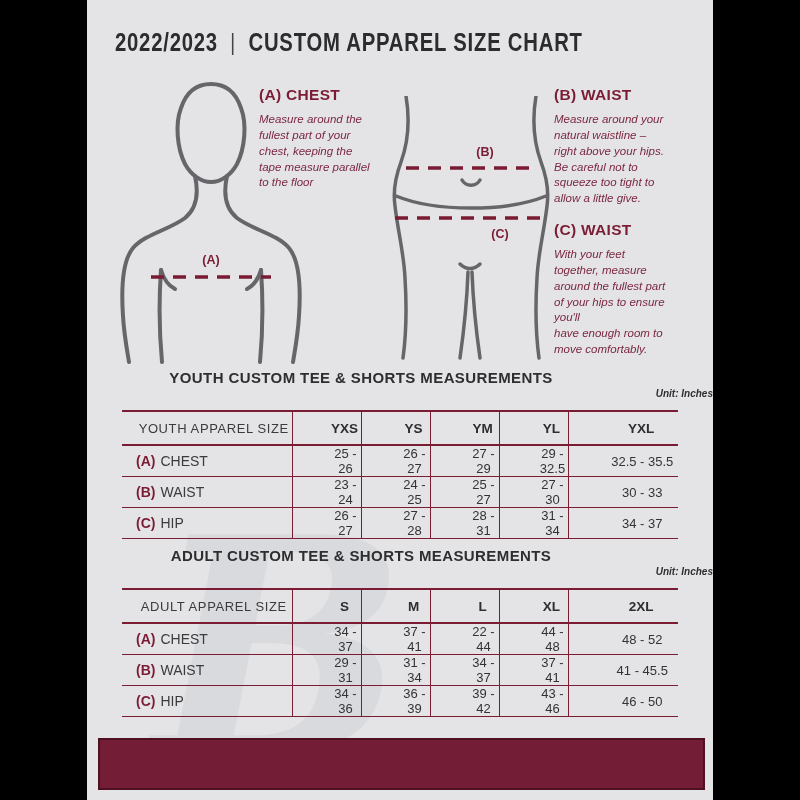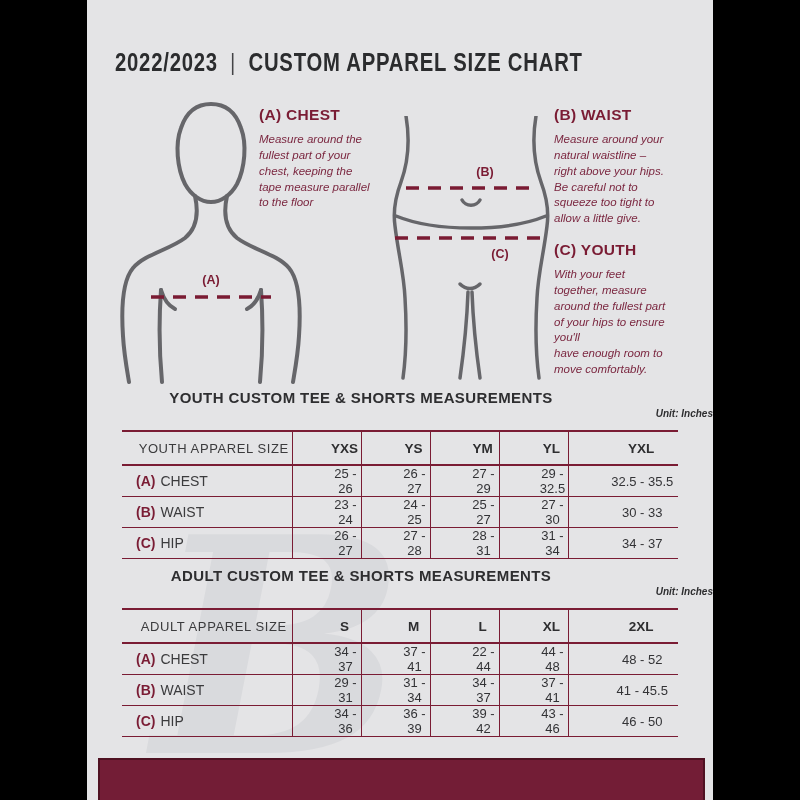--- a/index.html
+++ b/index.html
@@ -15,21 +15,21 @@
   *{margin:0;padding:0;box-sizing:border-box;}
   html,body{width:800px;height:800px;}
   body{background:#000;font-family:"Liberation Sans",sans-serif;position:relative;overflow:hidden;}
   .stage{position:absolute;left:0;top:0;width:800px;height:800px;background:#000;}
   .page{position:absolute;left:87px;top:0;width:626px;height:800px;background:var(--pagebg);overflow:hidden;}
 
   
   .watermark{position:absolute;left:66px;top:498px;z-index:0;font-family:"DejaVu Serif",serif;
     font-weight:bold;font-style:italic;font-size:300px;line-height:1;color:var(--wm);}
 
-  .layer{position:absolute;inset:0;z-index:1;margin-top:20px;}
+  .layer{position:absolute;inset:0;z-index:1;}
 
   
   .header{position:absolute;left:28px;top:18px;width:572px;height:48px;display:flex;
     align-items:center;justify-content:space-between;}
   .header-left{display:flex;align-items:center;transform:scaleX(0.78);transform-origin:left center;
     font-weight:bold;font-size:26px;color:#2b2c2e;letter-spacing:1px;white-space:nowrap;}
   .header-sep{margin:0 16px;font-weight:400;color:#434346;font-size:24px;}
 
   
   .fig{position:absolute;}
@@ -131,21 +131,21 @@
         <div class="guide-heading">(B) WAIST</div>
         <div class="guide-body">Measure around your
 natural waistline –
 right above your hips.
 Be careful not to
 squeeze too tight to
 allow a little give.</div>
       </div>
 
       <div class="guide-block" style="left:467px;top:221px;width:156px;">
-        <div class="guide-heading">(C) YOUTH</div>
+        <div class="guide-heading">(C) WAIST</div>
         <div class="guide-body">With your feet
 together, measure
 around the fullest part
 of your hips to ensure
 you'll
 have enough room to
 move comfortably.</div>
       </div>
 
       <div class="section-title" style="top:369px;">YOUTH CUSTOM TEE &amp; SHORTS MEASUREMENTS</div>

